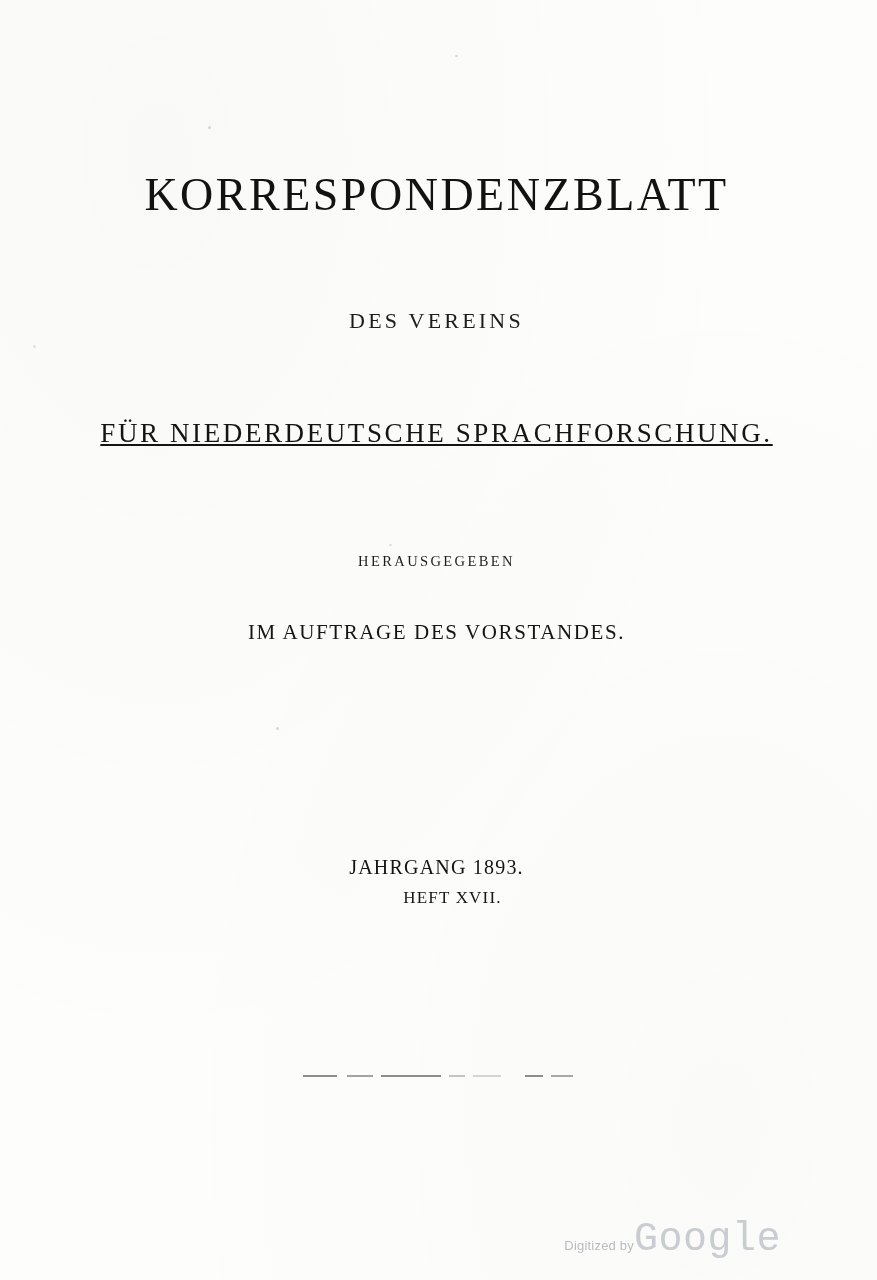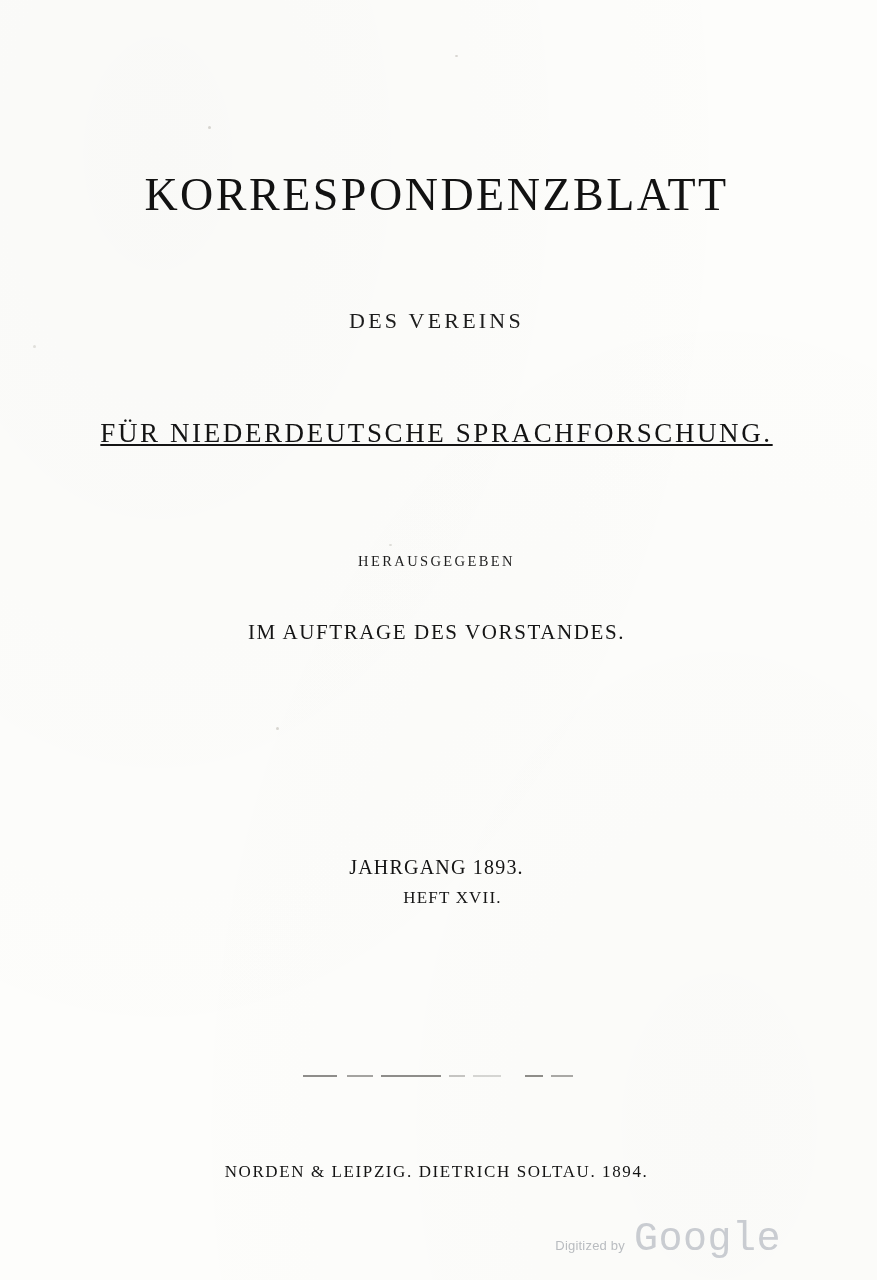--- a/index.html
+++ b/index.html
@@ -135,21 +135,20 @@
     letter-spacing: 1.6px;
     color: #131313;
   }
 
   .watermark {
     position: absolute;
     right: 96px;
     bottom: 20px;
     display: flex;
     align-items: baseline;
-    gap: 9px;
     user-select: none;
   }
   .watermark .digitized {
     font-family: "Liberation Sans", sans-serif;
     font-size: 13px;
     color: #b9bcc0;
     letter-spacing: .2px;
   }
   .watermark .google {
     font-family: Liberation Mono, monospace;
@@ -185,20 +184,19 @@
 
   <div class="title-block issue">HEFT XVII.</div>
 
   <div class="rule-wrap">
     <span class="rule">
       <i></i><i></i><i></i><i></i><i></i><i></i><i></i>
     </span>
   </div>
 
 
-  <div class="title-block publisher">NORDEN &amp; LEIPZIG.  DIETRICH SOLTAU.  1894.</div>
 
   <div class="watermark">
     <span class="digitized">Digitized by</span>
     <span class="google">Google</span>
   </div>
 
 </div>
 
 </body></html>

